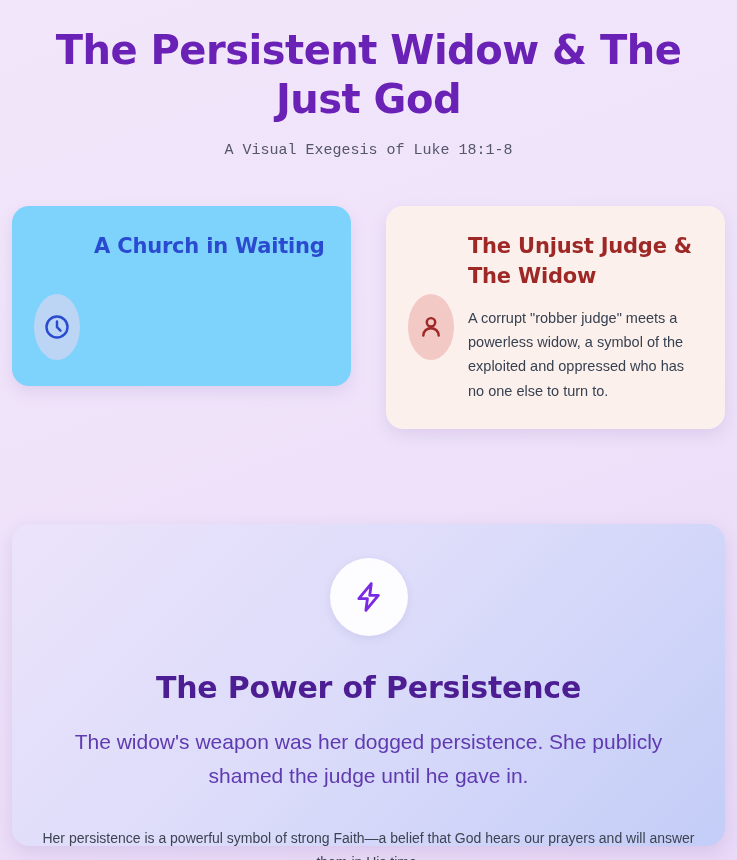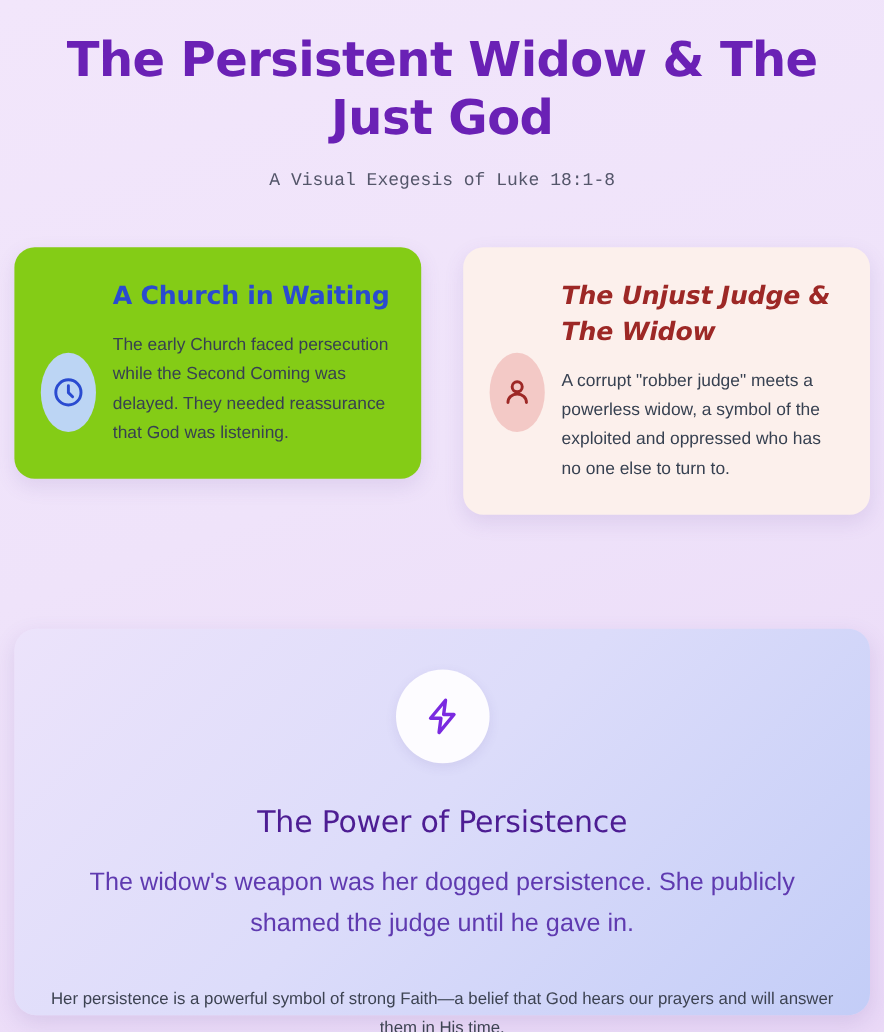--- a/index.html
+++ b/index.html
@@ -55,21 +55,21 @@
   .info-card {
     flex: 1 1 0;
     border-radius: 17px;
     padding: 26px 24px 26px 22px;
     display: flex;
     gap: 14px;
     align-items: flex-start;
     box-shadow: 0 6px 16px rgba(110, 80, 160, 0.13);
     box-sizing: border-box;
   }
-  .info-card.blue  { background: #84cc16; }
+  .info-card.blue  { background: #7dd3fc; }
   .info-card.peach { background: #fcf0ec; }
 
   .icon-badge {
     flex: 0 0 auto;
     width: 46px;
     height: 66px;
     border-radius: 50%;
     display: flex;
     align-items: center;
     justify-content: center;
@@ -82,21 +82,21 @@
 
   .card-title {
     margin: 0 0 14px 0;
     font-size: 21px;
     line-height: 1.42;
     font-weight: 700;
     font-family: "DejaVu Sans", sans-serif;
     letter-spacing: -0.2px;
   }
   .card-title.blue  { color: #2a4bd0; }
-  .card-title.peach { color: #9d2826; font-style: italic; }
+  .card-title.peach { color: #9d2826; }
 
   .card-text {
     margin: 0;
     font-size: 14.5px;
     line-height: 1.68;
     color: #374151;
   }
 
   
   .highlight-panel {
@@ -118,22 +118,22 @@
     margin: 0 auto;
     border-radius: 50%;
     background: #fdfcff;
     display: flex;
     align-items: center;
     justify-content: center;
     box-shadow: 0 3px 10px rgba(90, 70, 150, 0.10);
   }
   .panel-title {
     margin: 34px 0 0 0;
-    font-size: 25px;
-    font-weight: 400;
+    font-size: 30px;
+    font-weight: 700;
     color: #4d1d93;
     font-family: "DejaVu Sans", sans-serif;
     letter-spacing: -0.2px;
   }
   .panel-lead {
     margin: 20px auto 0 auto;
     max-width: 640px;
     font-size: 21px;
     line-height: 1.62;
     color: #5f3ab0;
@@ -160,21 +160,20 @@
 
     <div class="info-card blue">
       <div class="icon-badge blue">
         <svg width="28" height="28" viewBox="0 0 24 24" fill="none">
           <circle cx="12" cy="12" r="9" stroke="#2a4bd0" stroke-width="2.1"></circle>
           <path d="M12 7.2V12.2L15 15.1" stroke="#2a4bd0" stroke-width="2.1" stroke-linecap="round" stroke-linejoin="round"></path>
         </svg>
       </div>
       <div class="card-body">
         <h2 class="card-title blue">A Church in Waiting</h2>
-        <p class="card-text">The early Church faced persecution while the Second Coming was delayed. They needed reassurance that God was listening.</p>
       </div>
     </div>
 
     <div class="info-card peach">
       <div class="icon-badge peach">
         <svg width="28" height="28" viewBox="0 0 24 24" fill="none">
           <circle cx="12" cy="8" r="3.6" stroke="#9d2826" stroke-width="2.1"></circle>
           <path d="M5.4 19.2c0-3.6 2.95-6.1 6.6-6.1s6.6 2.5 6.6 6.1" stroke="#9d2826" stroke-width="2.1" stroke-linecap="round"></path>
         </svg>
       </div>

